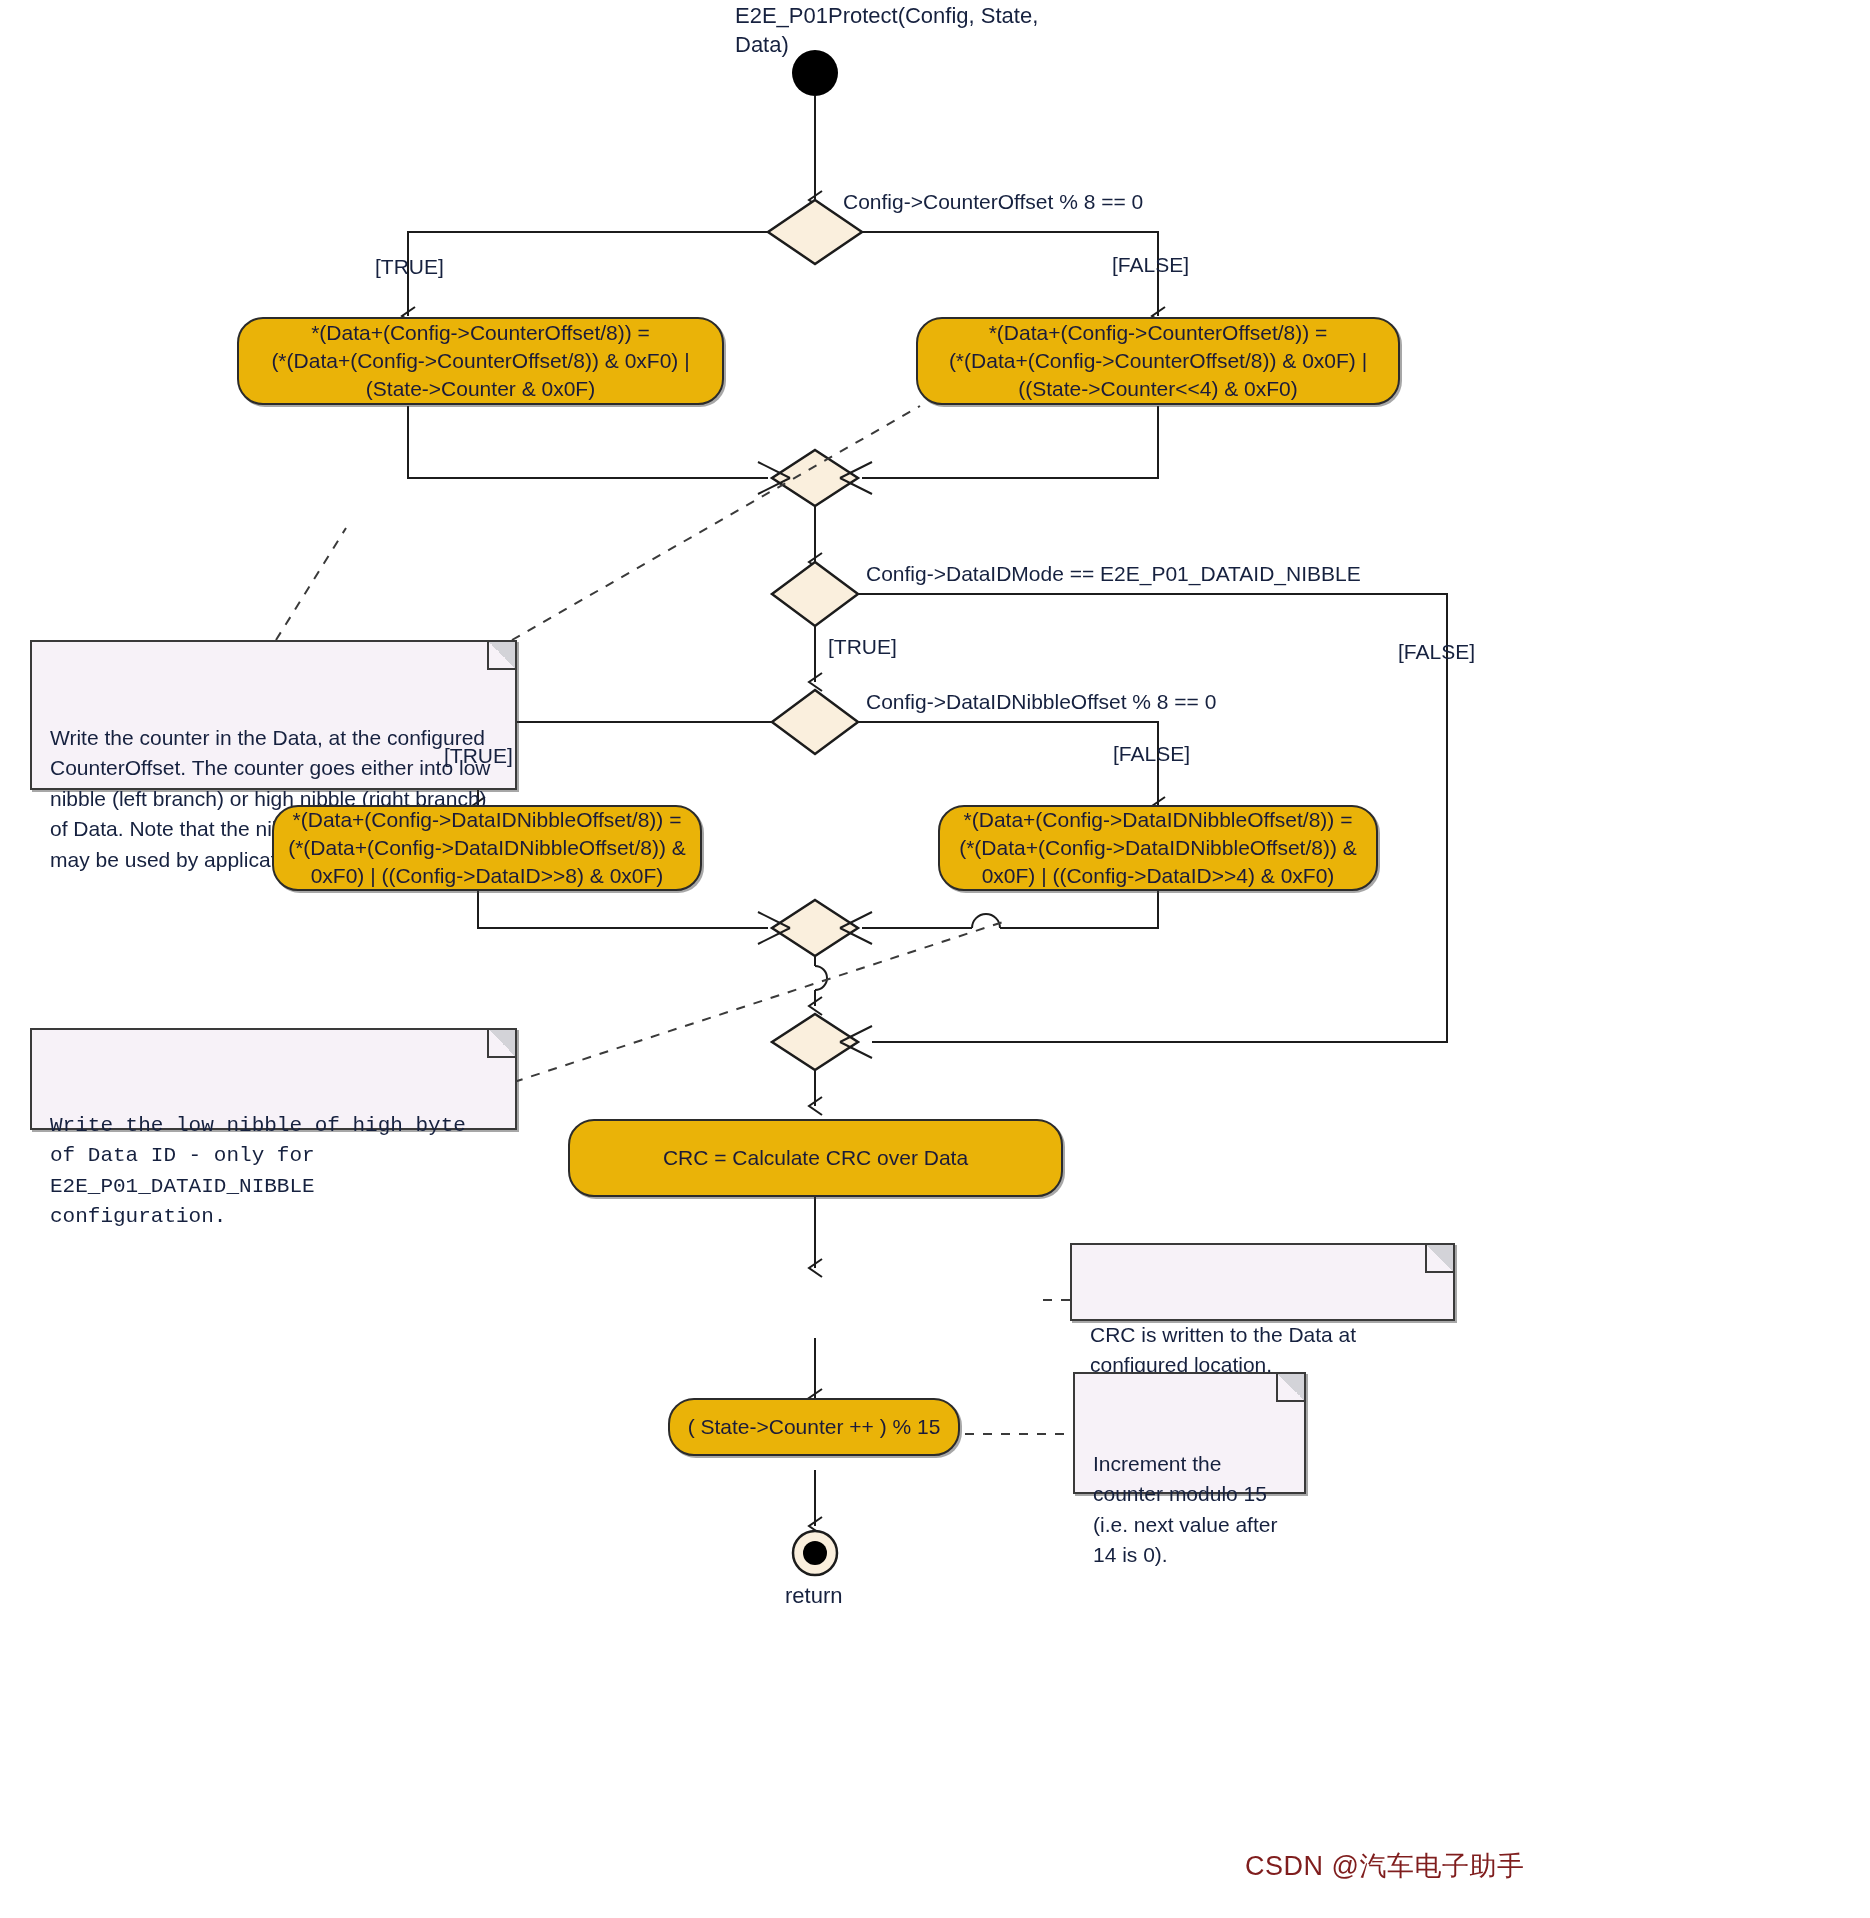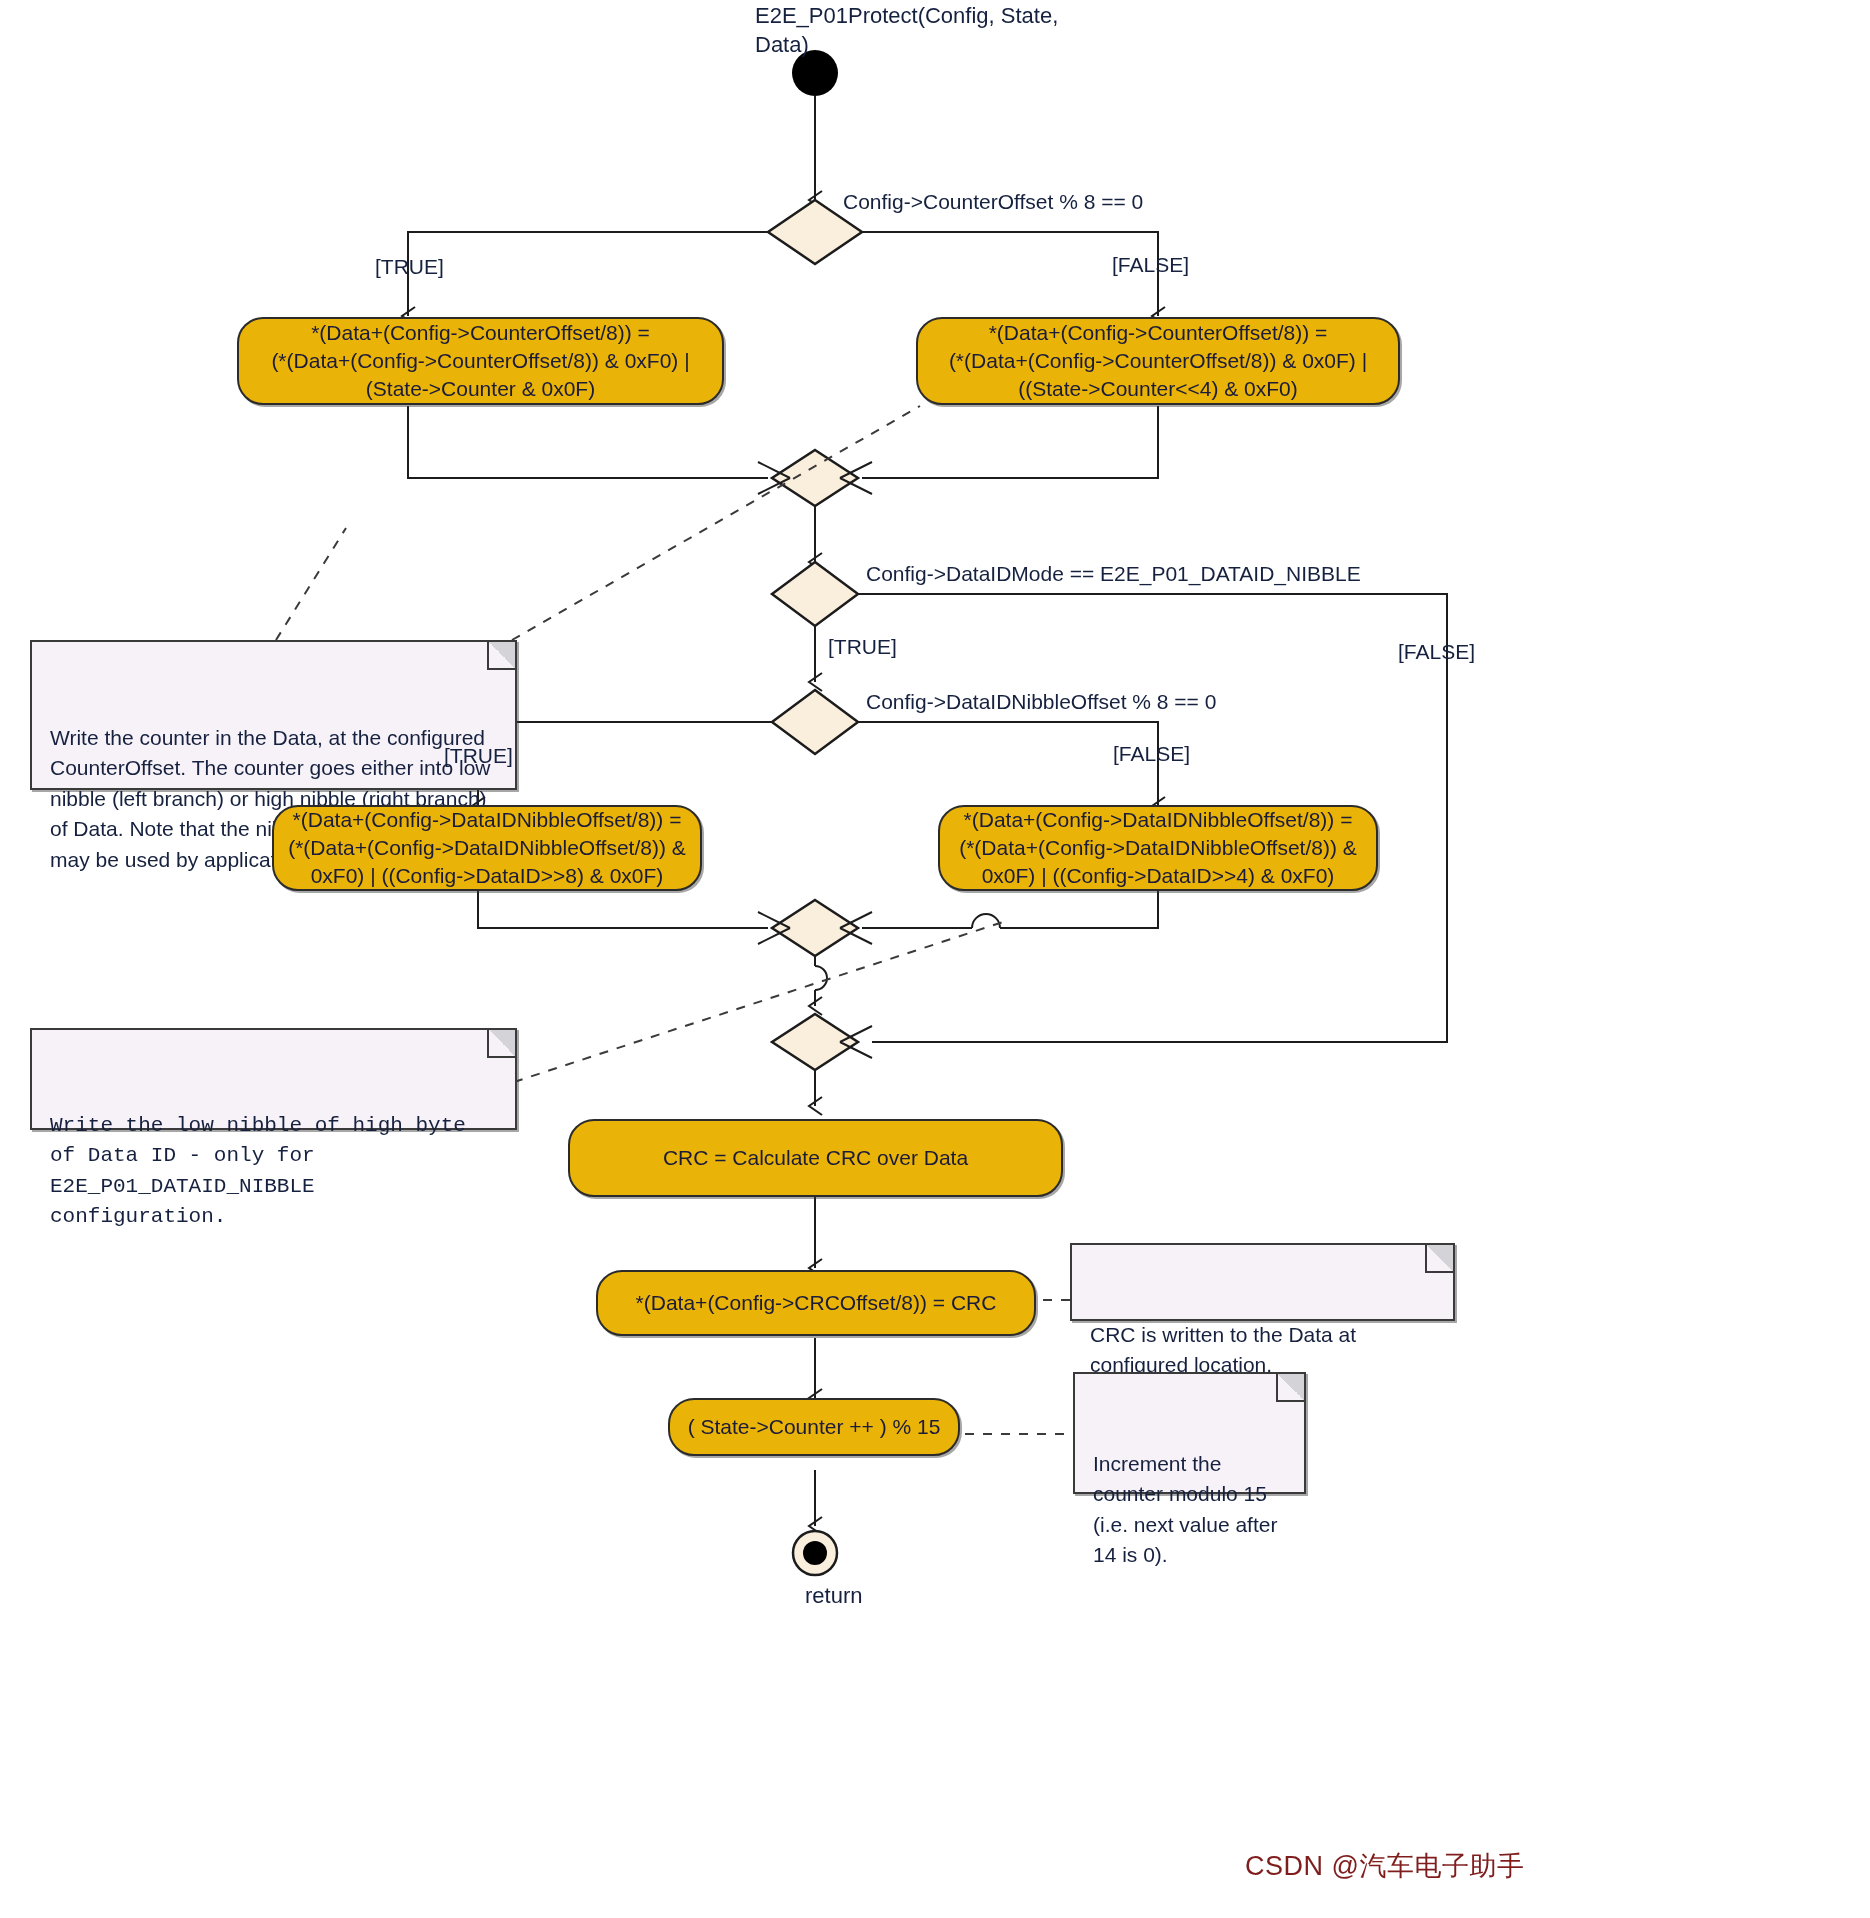--- a/index.html
+++ b/index.html
@@ -71,21 +71,20 @@
     font-size: 21px;
     color: #16213f;
     white-space: nowrap;
   }
   .node-caption {
     position: absolute;
     font-size: 22px;
     color: #16213f;
     line-height: 1.3;
     white-space: pre-line;
-    margin-left: 20px;
   }
   .watermark {
     position: absolute;
     font-size: 27px;
     color: #7f1d1d;
     white-space: nowrap;
     letter-spacing: 0.5px;
   }
 </style>
 </head>
@@ -218,21 +217,20 @@
 (*(Data+(Config-&gt;DataIDNibbleOffset/8)) &amp;
 0x0F) | ((Config-&gt;DataID&gt;&gt;4) &amp; 0xF0)</div>
 
   <div class="note" style="left:30px; top:1028px; width:487px; height:102px;font-family:Liberation Mono, monospace;">
     <span class="dogear"></span>
     <span>Write the low nibble of high byte of Data ID - only for E2E_P01_DATAID_NIBBLE configuration.</span>
   </div>
 
   <div class="node" style="left:568px; top:1119px; width:495px; height:78px;">CRC = Calculate CRC over Data</div>
 
-  <div class="node" style="left:596px; top:1270px; width:440px; height:66px;">*(Data+(Config-&gt;CRCOffset/8)) = CRC</div>
 
   <div class="note" style="left:1070px; top:1207px; width:385px; height:78px; padding-top:14px;margin-top:36px;">
     <span class="dogear"></span>
     <span>CRC is written to the Data at configured location.</span>
   </div>
 
   <div class="node" style="left:668px; top:1398px; width:292px; height:58px;">( State-&gt;Counter ++ ) % 15</div>
 
   <div class="note" style="left:1073px; top:1372px; width:233px; height:122px; padding-top:14px;">
     <span class="dogear"></span>

